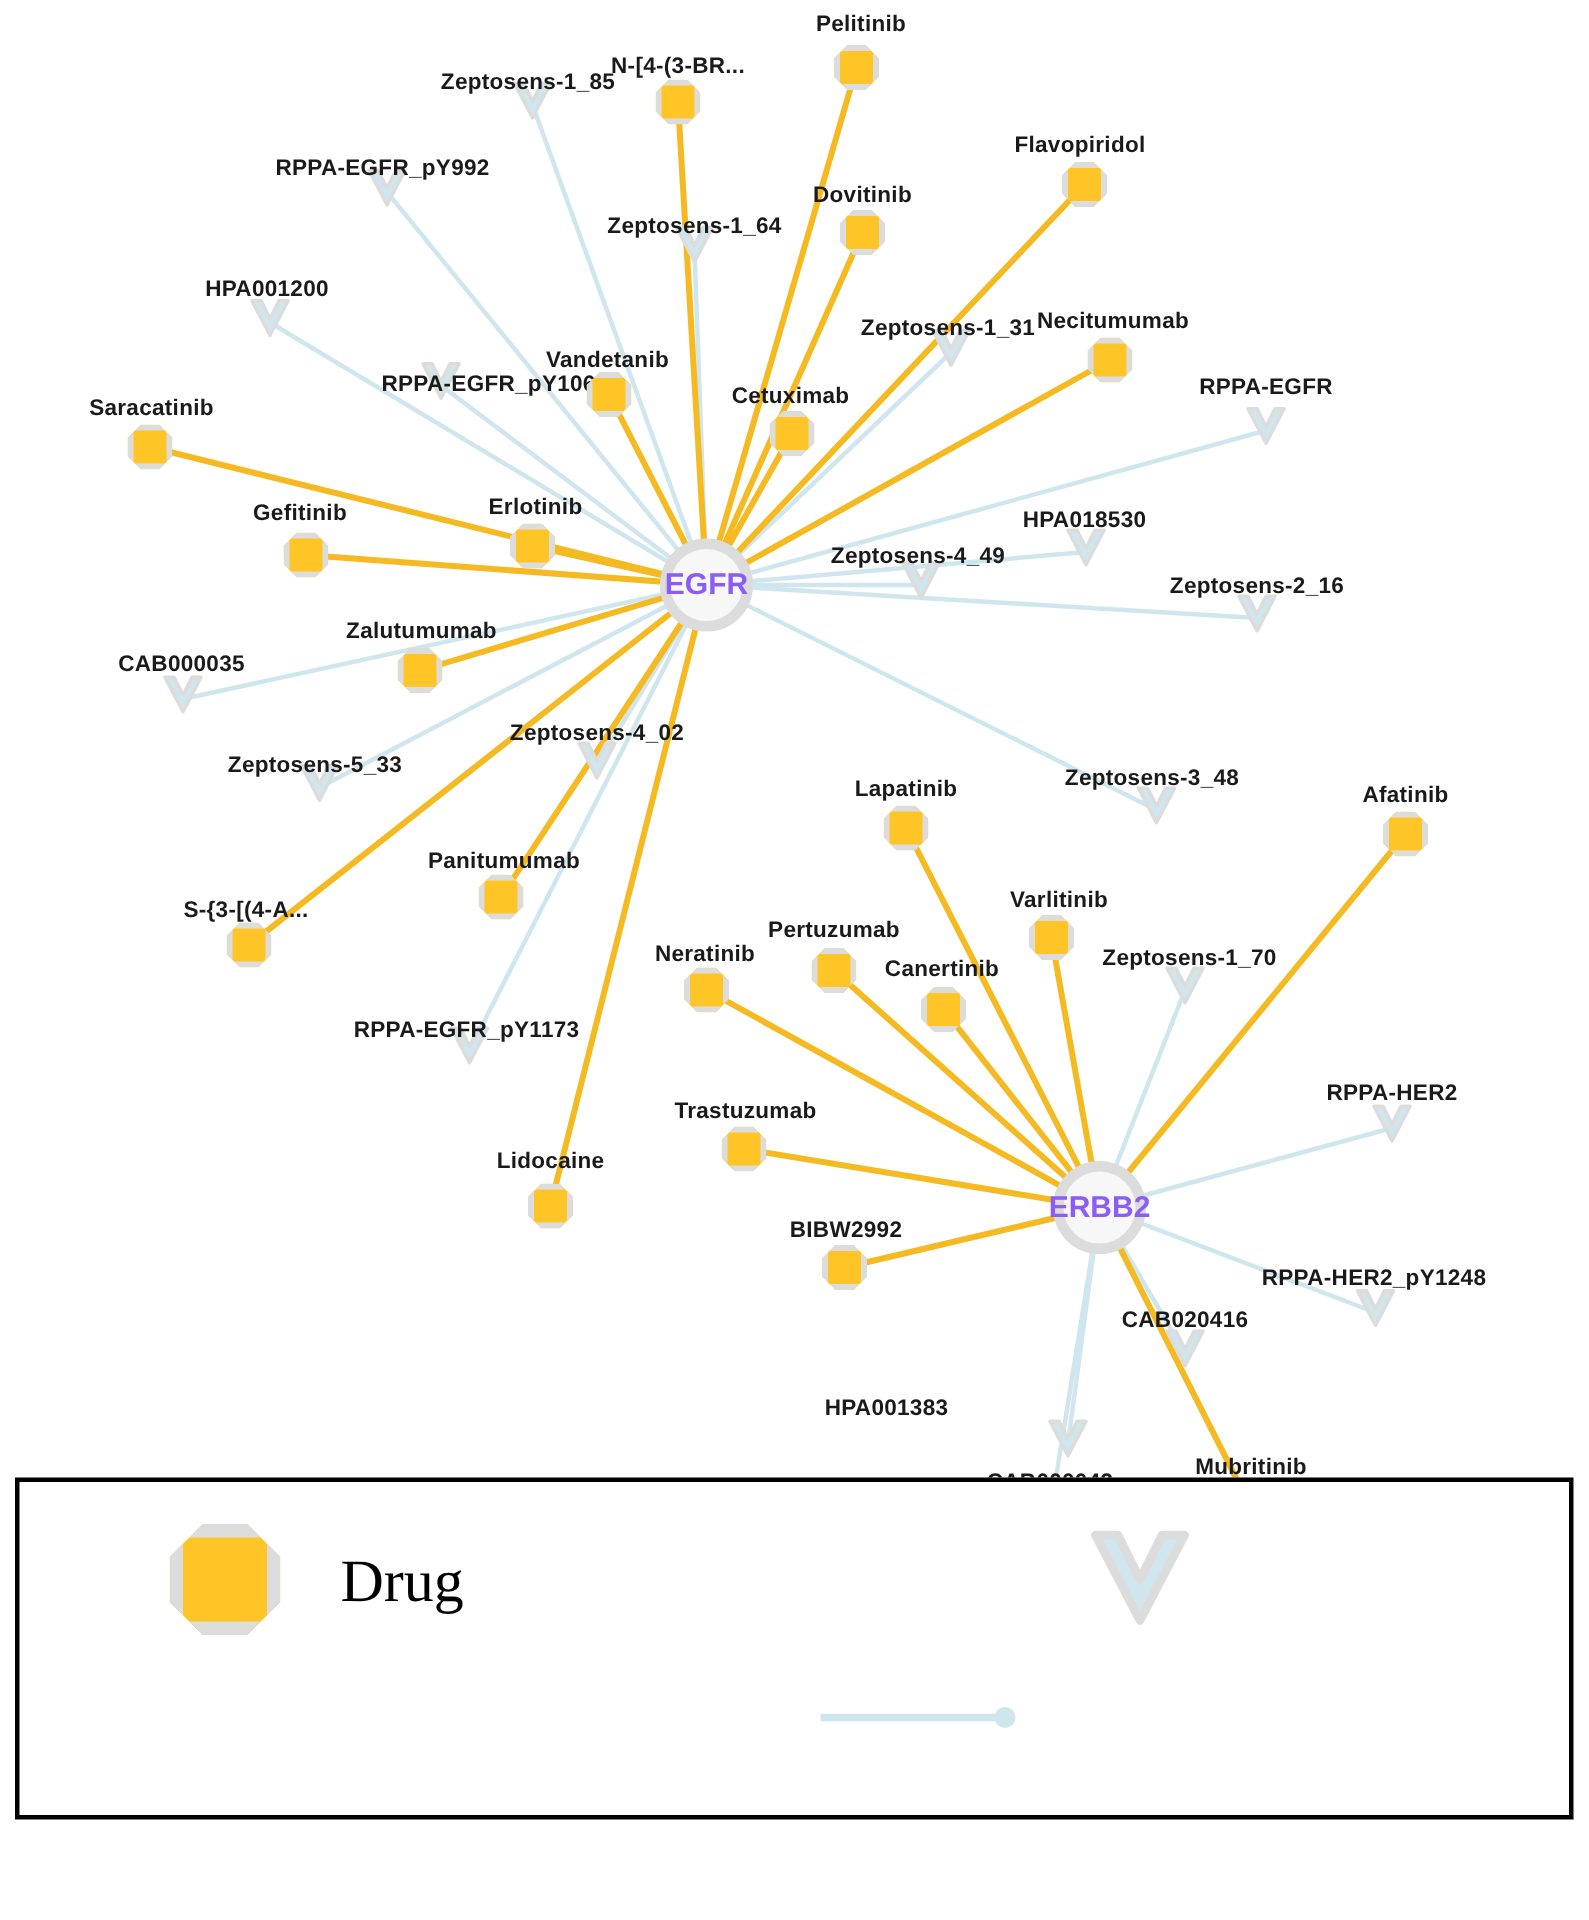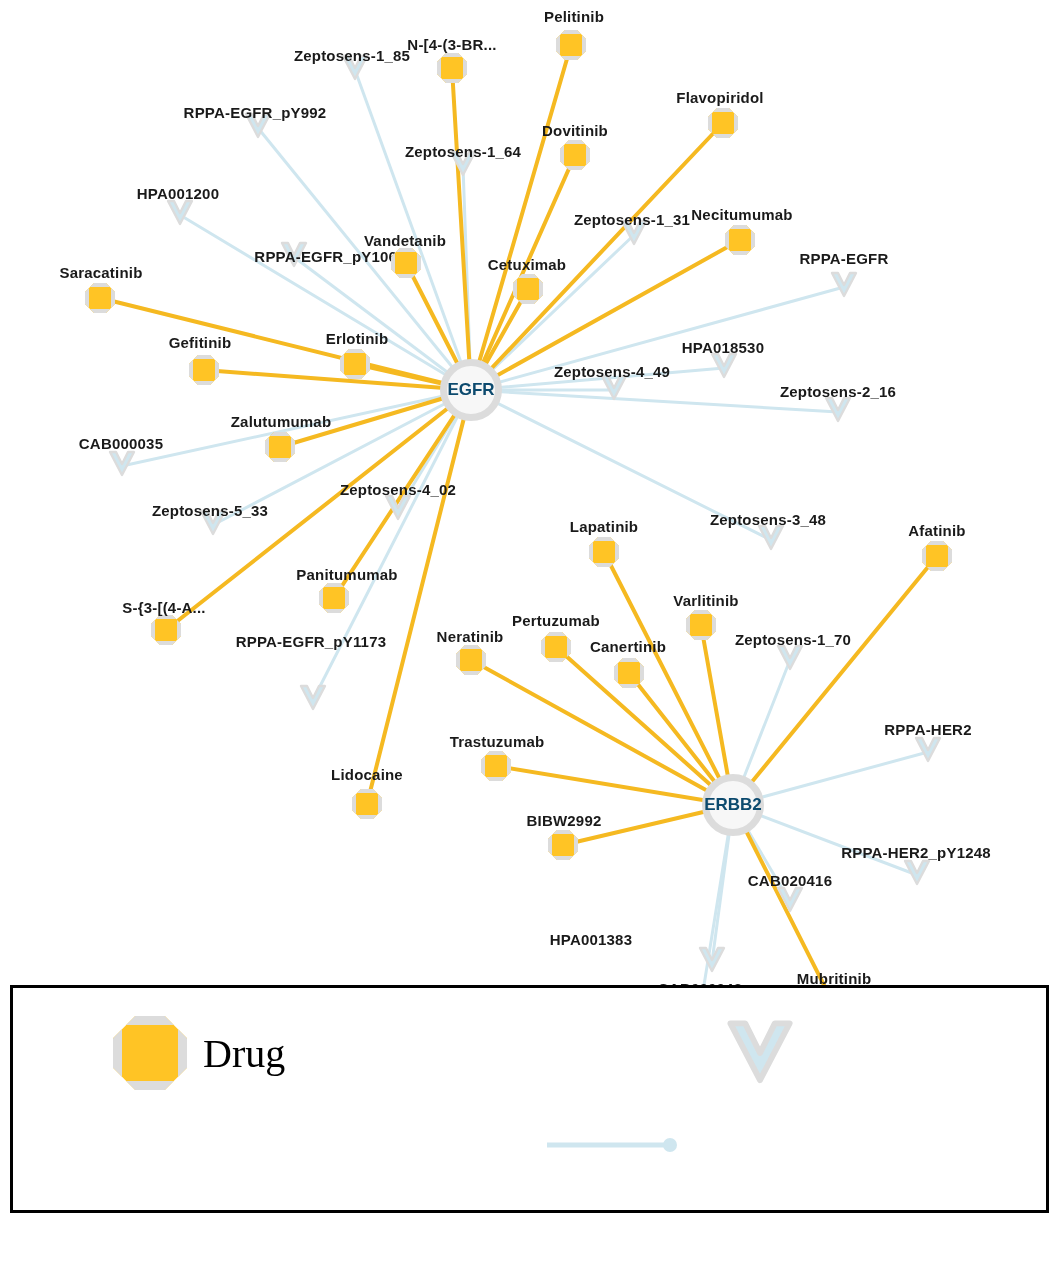--- a/index.html
+++ b/index.html
@@ -52,23 +52,23 @@
     height: 62px;
     border-radius: 50%;
     background: #f7f7f7;
     border: 7px solid #dcdcdc;
     box-sizing: border-box;
     display: flex;
     align-items: center;
     justify-content: center;
   }
   .gene-label {
-    font-size: 17px;
+    font-size: 20px;
     font-weight: bold;
-    color: #0c4a6e;
+    color: #8b5cf6;
   }
   .ab-shape {
     width: 30px;
     height: 30px;
   }
 
   
   #legend-wrap {
     position: absolute;
     left: 0;
@@ -87,20 +87,21 @@
     margin: 0 10px;
     border: 3px solid #000;
     height: 222px;
     position: relative;
     background: #fff;
   }
   .legend-item {
     position: absolute;
     display: flex;
     align-items: center;
+    gap: 24px;
   }
   .legend-text {
     font-family: "Liberation Serif", serif;
     font-size: 40px;
     color: #000;
     margin-left: 16px;
   }
   .legend-text-sm {
     font-family: "Liberation Serif", serif;
     font-size: 33px;
@@ -229,21 +230,21 @@
           <path d="M3 3 L15 26 L27 3 L21 3 L15 15 L9 3 Z" fill="#cfe6ef" stroke="#dcdcdc" stroke-width="2.4" stroke-linejoin="round"></path>
         </svg></div>
       <div class="node-label" style="left: 768px; top: 519px;">Zeptosens-3_48</div>
       <div class="node" style="left: 790px; top: 660px;"><svg class="ab-shape" viewBox="0 0 30 30">
           <path d="M3 3 L15 26 L27 3 L21 3 L15 15 L9 3 Z" fill="#cfe6ef" stroke="#dcdcdc" stroke-width="2.4" stroke-linejoin="round"></path>
         </svg></div>
       <div class="node-label" style="left: 793px; top: 639px;">Zeptosens-1_70</div>
       <div class="node" style="left: 313px; top: 700px;"><svg class="ab-shape" viewBox="0 0 30 30">
           <path d="M3 3 L15 26 L27 3 L21 3 L15 15 L9 3 Z" fill="#cfe6ef" stroke="#dcdcdc" stroke-width="2.4" stroke-linejoin="round"></path>
         </svg></div>
-      <div class="node-label" style="left: 311px; top: 641px;">RPPA-EGFR_pY1173</div>
+      <div class="node-label" style="left: 311px; top: 687px;">RPPA-EGFR_pY1173</div>
       <div class="node" style="left: 928px; top: 752px;"><svg class="ab-shape" viewBox="0 0 30 30">
           <path d="M3 3 L15 26 L27 3 L21 3 L15 15 L9 3 Z" fill="#cfe6ef" stroke="#dcdcdc" stroke-width="2.4" stroke-linejoin="round"></path>
         </svg></div>
       <div class="node-label" style="left: 928px; top: 729px;">RPPA-HER2</div>
       <div class="node" style="left: 917px; top: 875px;"><svg class="ab-shape" viewBox="0 0 30 30">
           <path d="M3 3 L15 26 L27 3 L21 3 L15 15 L9 3 Z" fill="#cfe6ef" stroke="#dcdcdc" stroke-width="2.4" stroke-linejoin="round"></path>
         </svg></div>
       <div class="node-label" style="left: 916px; top: 852px;">RPPA-HER2_pY1248</div>
       <div class="node" style="left: 790px; top: 902px;"><svg class="ab-shape" viewBox="0 0 30 30">
           <path d="M3 3 L15 26 L27 3 L21 3 L15 15 L9 3 Z" fill="#cfe6ef" stroke="#dcdcdc" stroke-width="2.4" stroke-linejoin="round"></path>
@@ -297,21 +298,21 @@
         <div class="drug-shape"></div>
       </div>
       <div class="node-label" style="left: 200px; top: 342px;">Gefitinib</div>
       <div class="node" style="left: 280px; top: 447px;">
         <div class="drug-shape"></div>
       </div>
       <div class="node-label" style="left: 281px; top: 421px;">Zalutumumab</div>
       <div class="node" style="left: 334px; top: 598px;">
         <div class="drug-shape"></div>
       </div>
-      <div class="node-label" style="left: 347px; top: 574px; text-align: right;">Panitumumab</div>
+      <div class="node-label" style="left: 336px; top: 574px; text-align: right;">Panitumumab</div>
       <div class="node" style="left: 166px; top: 630px;">
         <div class="drug-shape"></div>
       </div>
       <div class="node-label" style="left: 164px; top: 607px;">S-{3-[(4-A...</div>
       <div class="node" style="left: 604px; top: 552px;">
         <div class="drug-shape"></div>
       </div>
       <div class="node-label" style="left: 604px; top: 526px;">Lapatinib</div>
       <div class="node" style="left: 937px; top: 556px;">
         <div class="drug-shape"></div>

